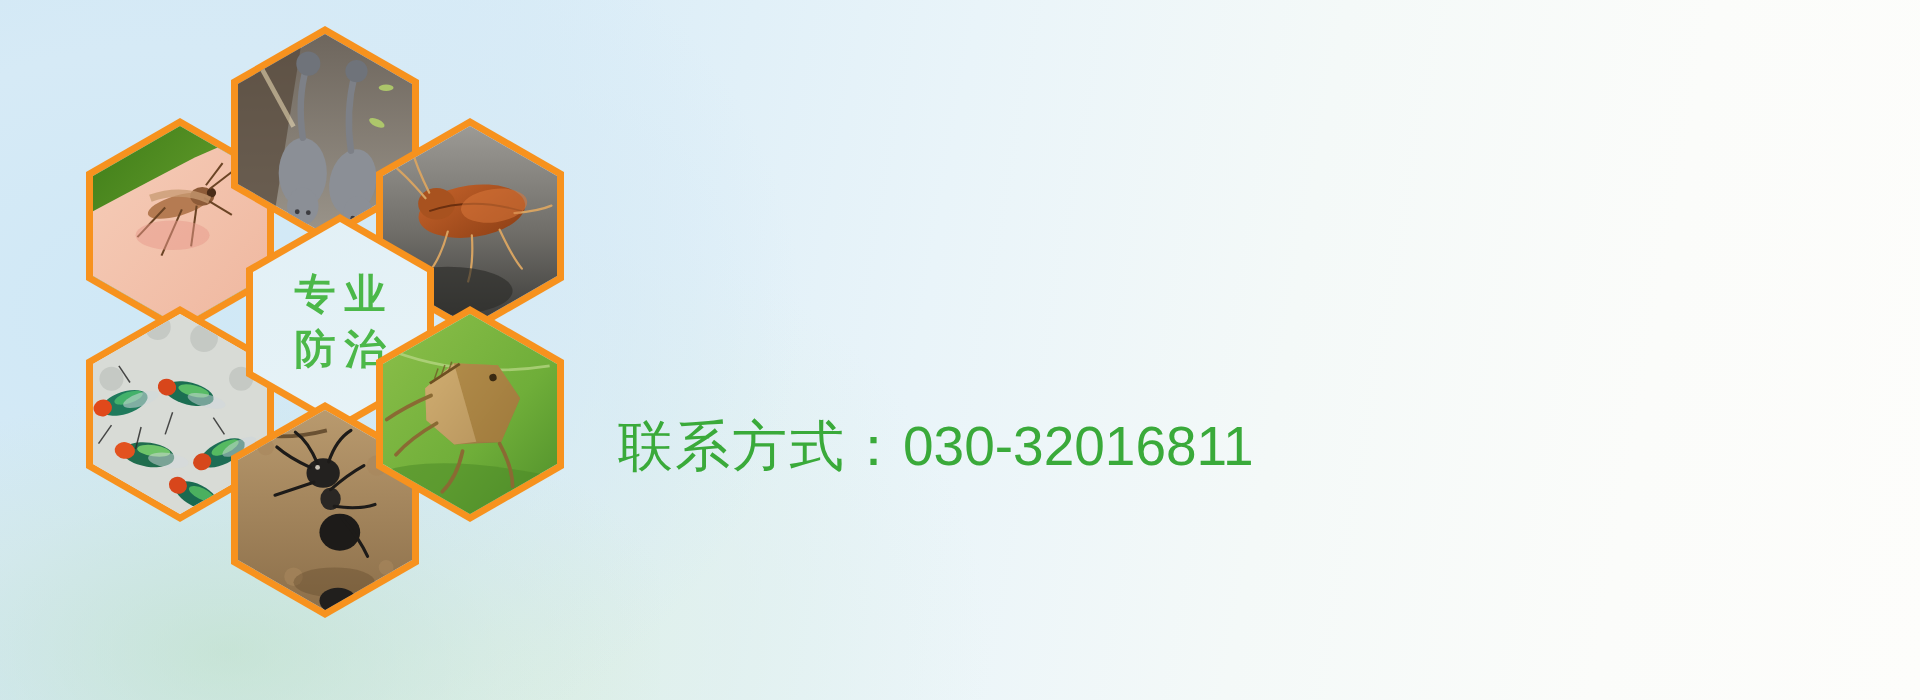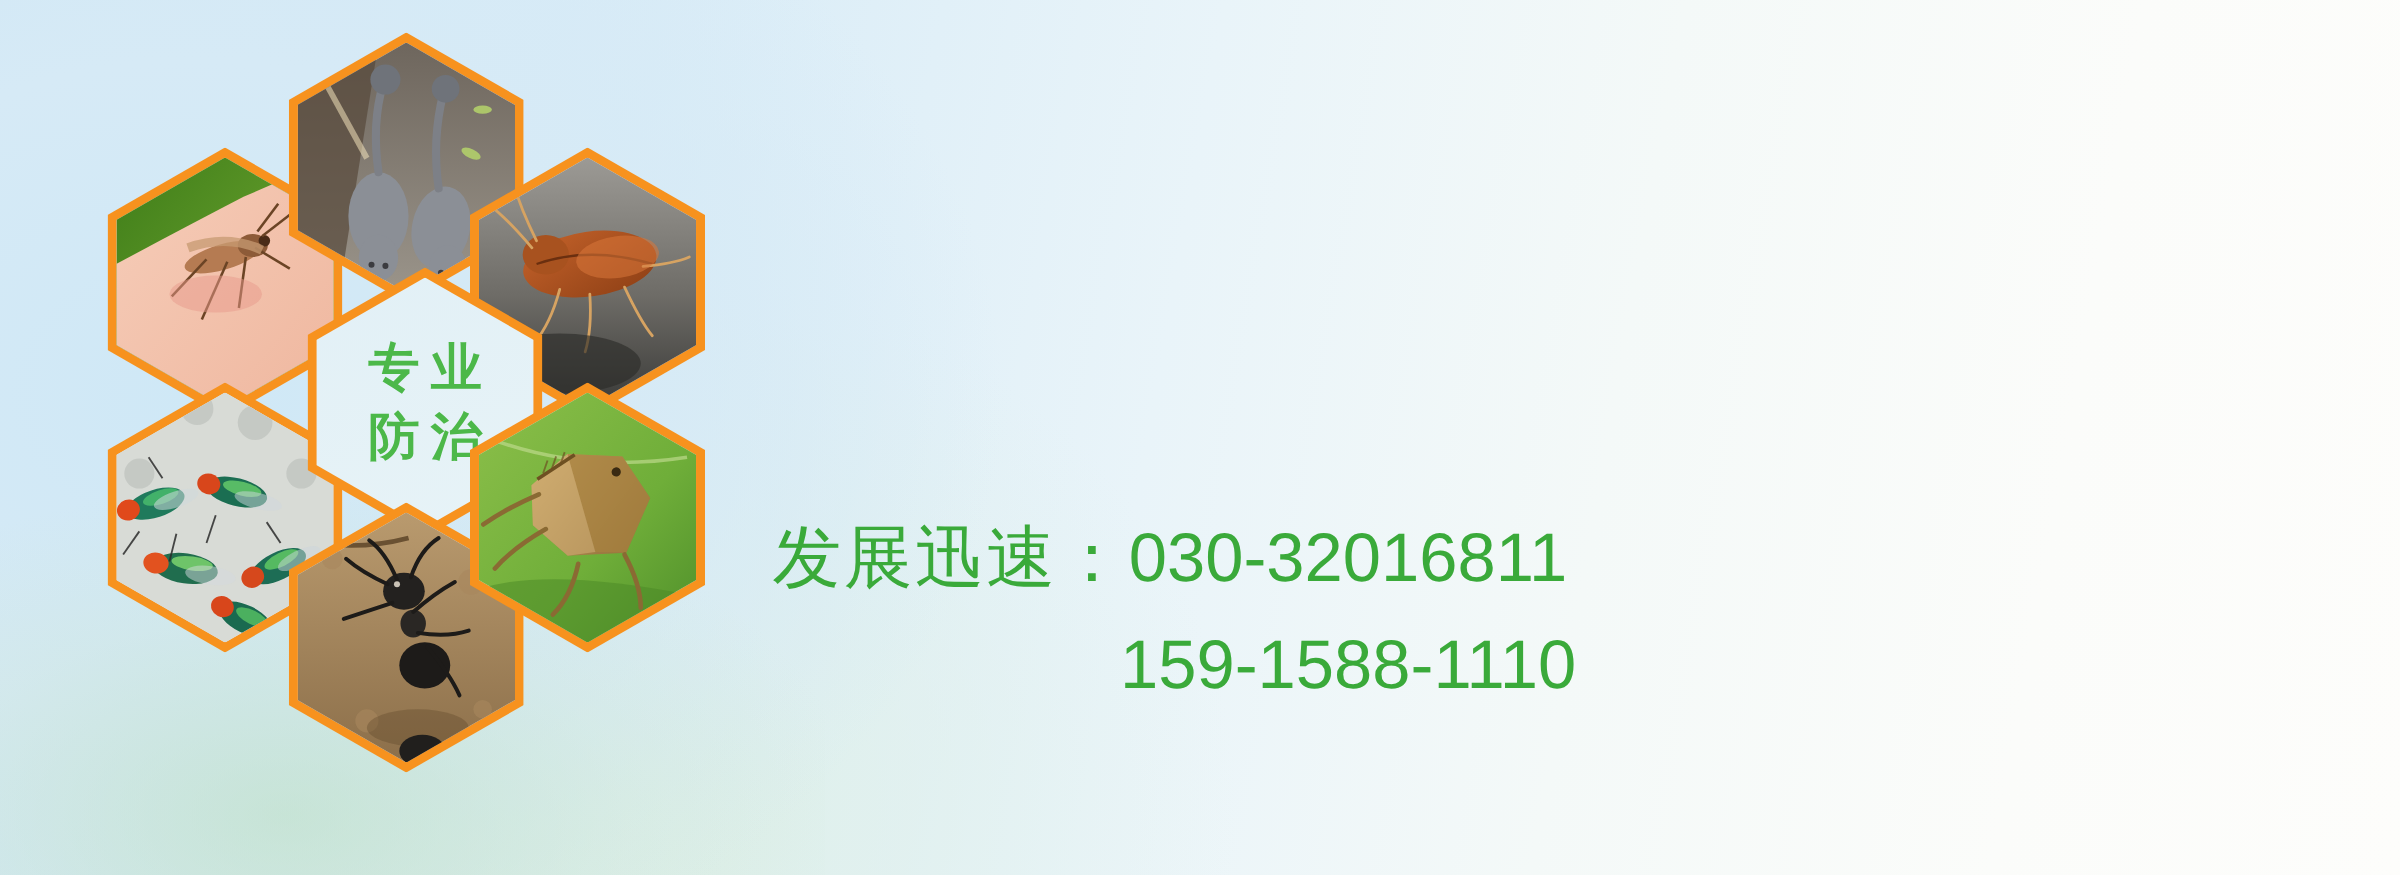--- a/index.html
+++ b/index.html
@@ -330,16 +330,15 @@
                 <path d="M86 148 Q80 176 64 192"></path>
             </g>
           </svg>
         </div>
       </div>
     </div>
   </div>
 
 
   <div id="contact">
-    <div class="cline"><span class="lbl">发展迅速：</span><span>030-32016811</span></div>
-    <div class="cline l2"><span>159-1588-1110</span></div>
+    <div class="cline"><span class="lbl">联系方式：</span><span>030-32016811</span></div>
   </div>
 </div>
 
 </body></html>

